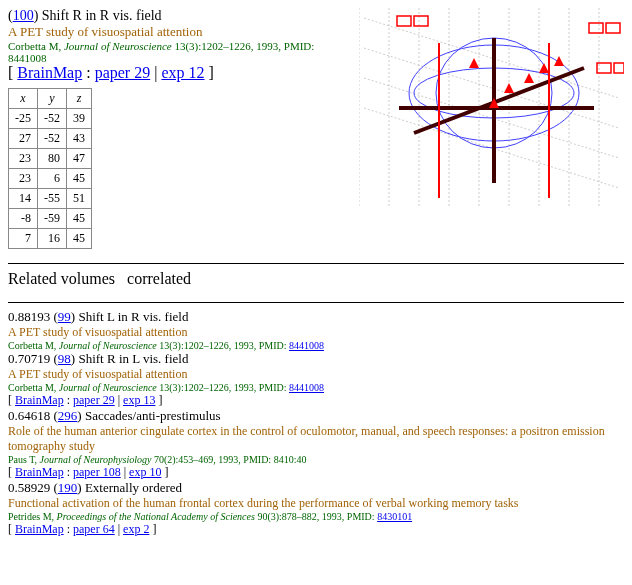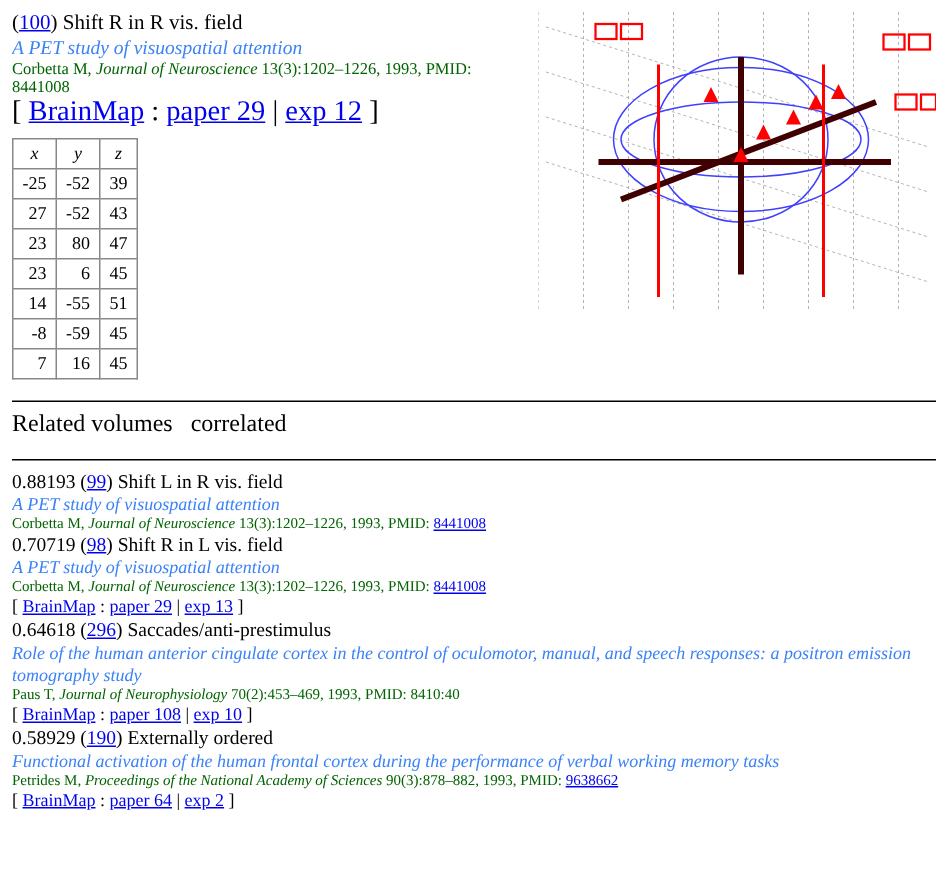--- a/index.html
+++ b/index.html
@@ -1,21 +1,21 @@
 <!DOCTYPE html>
 <html><head>
 <meta charset="utf-8">
 <style>
   body { font-family: "Times New Roman", serif; font-size: 13px; margin: 8px; color: #000; width: 616px; }
   a { color: #0000EE; text-decoration: underline; }
   .entry-title { font-size: 14px; }
-  .study-desc { font-style: italic; color: #3b82f6; font-size: 13px; }
+  .study-desc { color: #a16207; font-size: 13px; }
   .citation { color: #006400; font-size: 11px; }
   .citation .journal { font-style: italic; }
-  .brainmap-line { color: #000; font-size: 19px; }
+  .brainmap-line { color: #000; font-size: 16px; }
   table.coords { border-collapse: collapse; margin-top: 6px; }
   table.coords th, table.coords td { border: 1px solid #888; padding: 2px 6px; text-align: right; font-size: 12px; background:#fff; }
   table.coords th { font-weight: normal; text-align:center; font-style:italic;}
   .top-row { display:flex; align-items:flex-start; }
   .left-col { flex:1; }
   .viz { width: 265px; height: 200px; margin-left:8px; position:relative; }
   hr.sep { border:none; border-top:1px solid #000; margin:14px 0 6px 0; }
   .section-label { font-size:16px; margin:4px 0 4px 0;}
   .related-entry { }
   .related-entry .entry-head { font-size:13px; }
@@ -156,16 +156,16 @@
     </div>
     <div class="related-entry">
       <div class="entry-head">0.64618 (<a href="#">296</a>) Saccades/anti-prestimulus</div>
       <div class="study-desc">Role of the human anterior cingulate cortex in the control of oculomotor, manual, and speech responses: a positron emission tomography study</div>
       <div class="citation"><span>Paus T, </span><span class="journal">Journal of Neurophysiology</span><span> 70(2):453–469, 1993, PMID: 8410:40</span></div>
       <div class="brainmap-line">[ <a href="#">BrainMap</a> : <a href="#">paper 108</a> | <a href="#">exp 10</a> ]</div>
     </div>
     <div class="related-entry">
       <div class="entry-head">0.58929 (<a href="#">190</a>) Externally ordered</div>
       <div class="study-desc">Functional activation of the human frontal cortex during the performance of verbal working memory tasks</div>
-      <div class="citation"><span>Petrides M, </span><span class="journal">Proceedings of the National Academy of Sciences</span><span> 90(3):878–882, 1993, PMID: </span><a href="#">9638662</a></div>
+      <div class="citation"><span>Petrides M, </span><span class="journal">Proceedings of the National Academy of Sciences</span><span> 90(3):878–882, 1993, PMID: </span><a href="#">8430101</a></div>
       <div class="brainmap-line">[ <a href="#">BrainMap</a> : <a href="#">paper 64</a> | <a href="#">exp 2</a> ]</div>
     </div>
   </div>
 
 </body></html>

